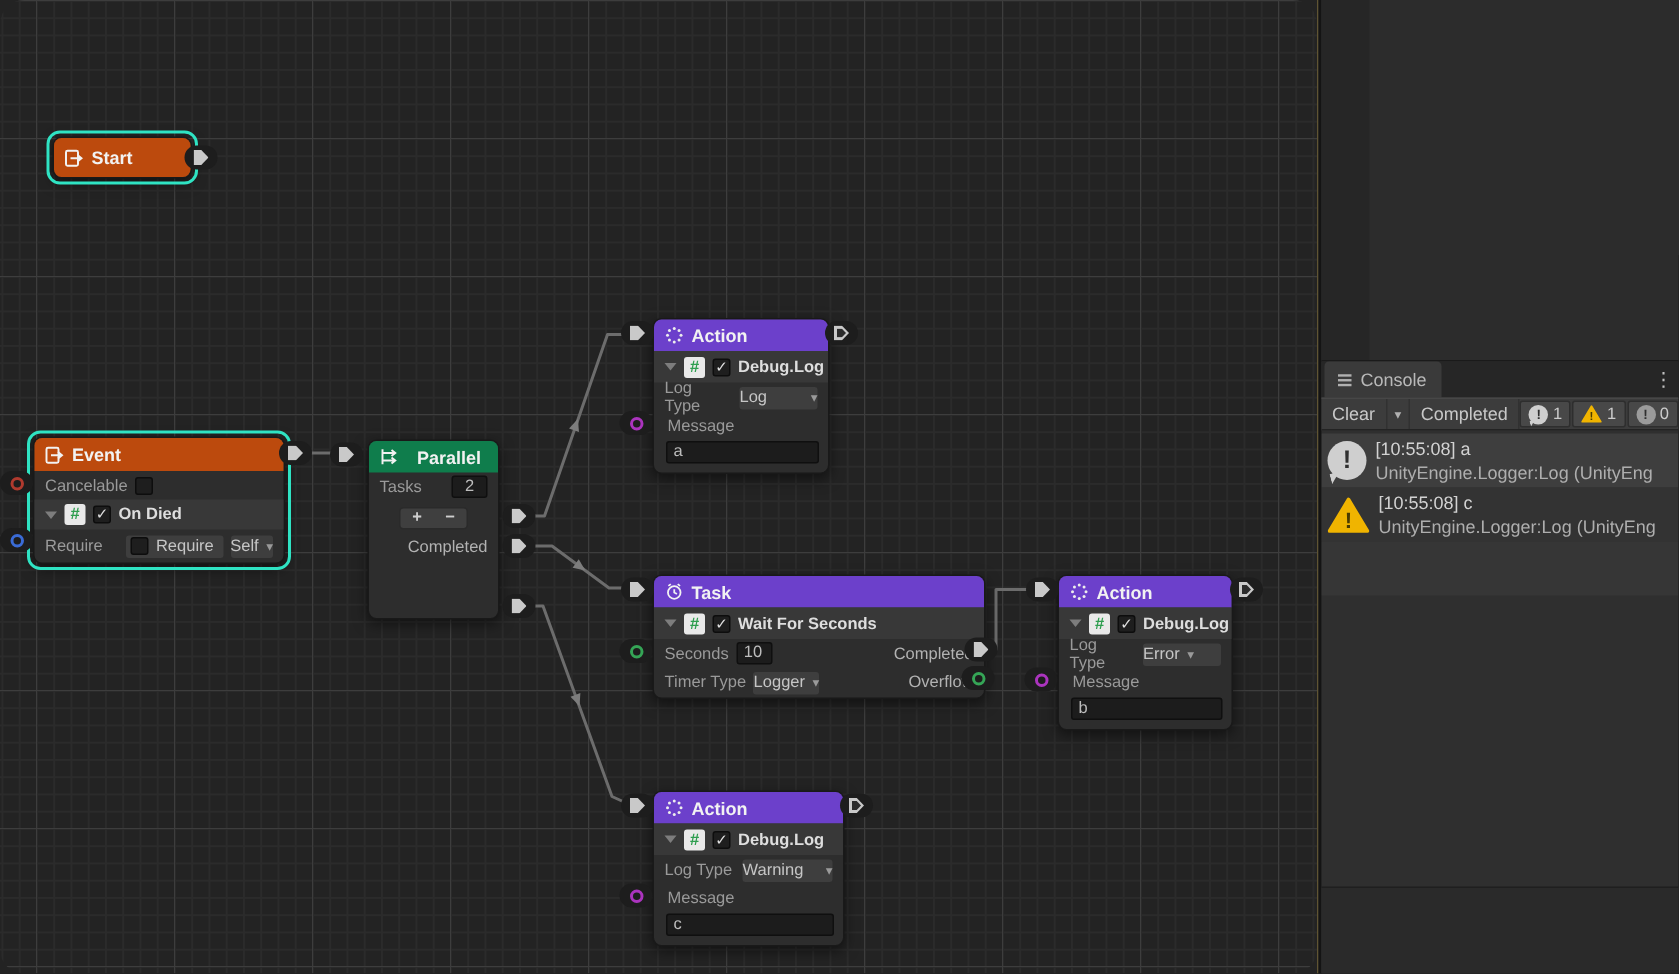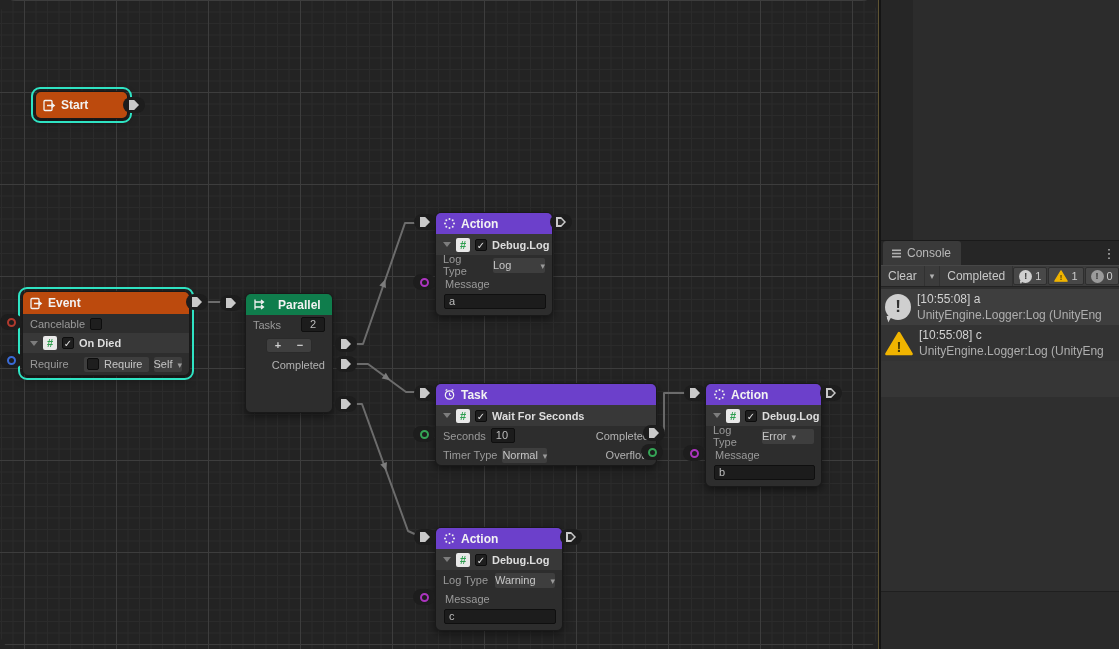--- a/index.html
+++ b/index.html
@@ -267,21 +267,21 @@
         <span>Wait For Seconds</span>
       </div>
       <div class="nrow">
         <span class="lbl">Seconds</span>
         <span class="tfield" style="width:24px;">10</span>
         <span class="lbl right" style="color:#b2b2b2;">Completed</span>
       </div>
       <div class="nrow" style="height:20px;">
         <span class="lbl">Timer Type</span>
         <span class="dropdown">
-          <span>Normal</span>
+          <span>Logger</span>
           <span class="caret"></span>
         </span>
         <span class="lbl right" style="color:#b2b2b2;">Overflow</span>
       </div>
     </div>
 
     <div class="node" style="left:705px;top:383px;width:117px;">
       <div class="nhead purple">
         <span class="nicon">
           <svg viewBox="0 0 13 13" width="13" height="13" fill="#ededed">

